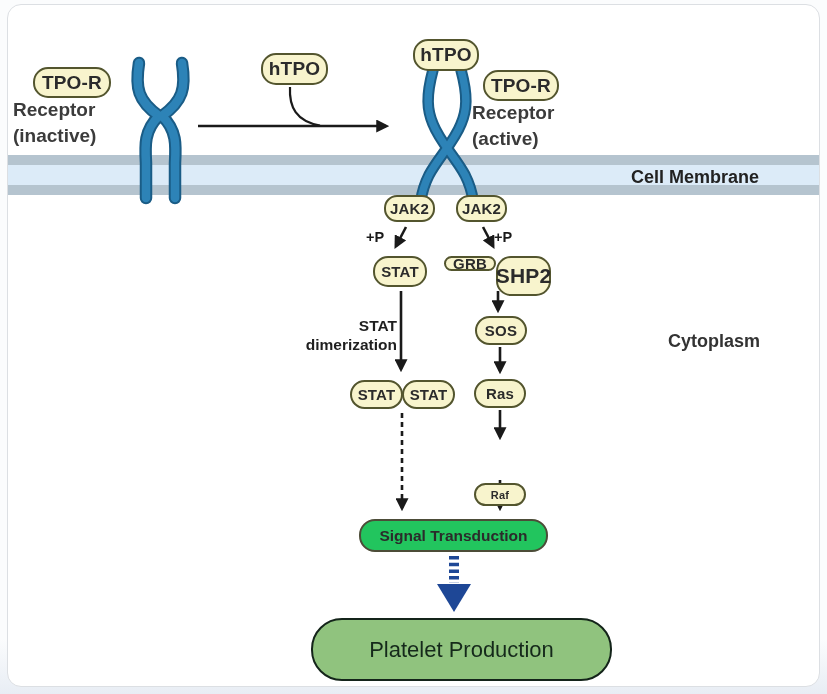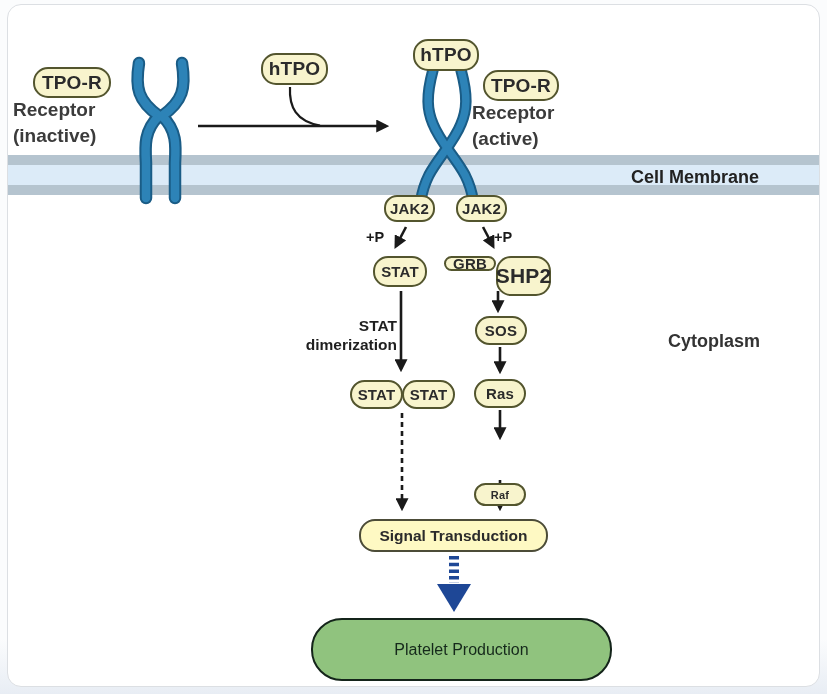--- a/index.html
+++ b/index.html
@@ -140,20 +140,20 @@
   <div class="pill" style="left:475px;top:316px;width:52px;height:29px;font-size:15px;justify-content:center;">
     <span>SOS</span>
   </div>
   <div class="pill" style="left:474px;top:379px;width:52px;height:29px;font-size:15px;">
     <span>Ras</span>
   </div>
   <div class="pill" style="left:474px;top:445px;width:52px;height:23px;font-size:11px;margin-top:38px;">
     <span>Raf</span>
   </div>
 
-  <div class="box" style="left:359px;top:519px;width:189px;height:33px;background:#fef9c3;border:2px solid #4c4c38;border-radius:16px;font-size:15.5px;color:#2b2b2b;">
+  <div class="box" style="left:359px;top:519px;width:189px;height:33px;background:#22c55e;border:2px solid #4c4c38;border-radius:16px;font-size:15.5px;color:#2b2b2b;">
     <span>Signal Transduction</span>
   </div>
-  <div class="box" style="left:311px;top:618px;width:301px;height:63px;background:#90c37e;border:2.5px solid #14241a;border-radius:31px;font-size:16px;font-weight:500;color:#15291b;">
+  <div class="box" style="left:311px;top:618px;width:301px;height:63px;background:#90c37e;border:2.5px solid #14241a;border-radius:31px;font-size:22px;font-weight:500;color:#15291b;">
     <span>Platelet Production</span>
   </div>
 
 </div>
 
 </body></html>

